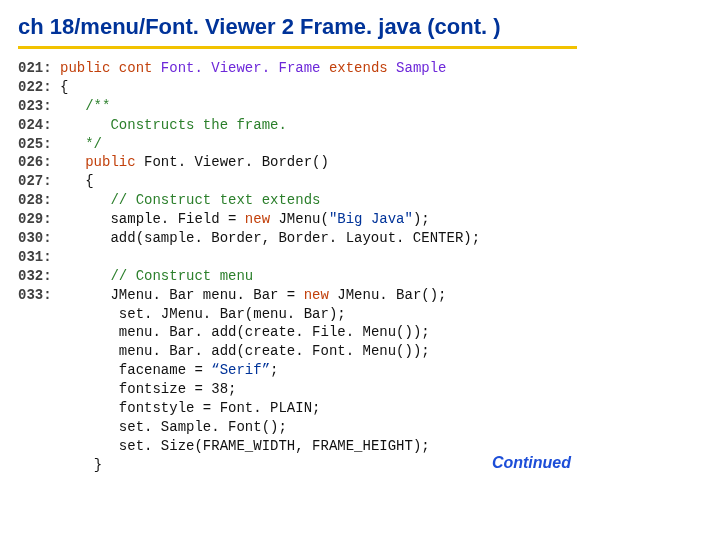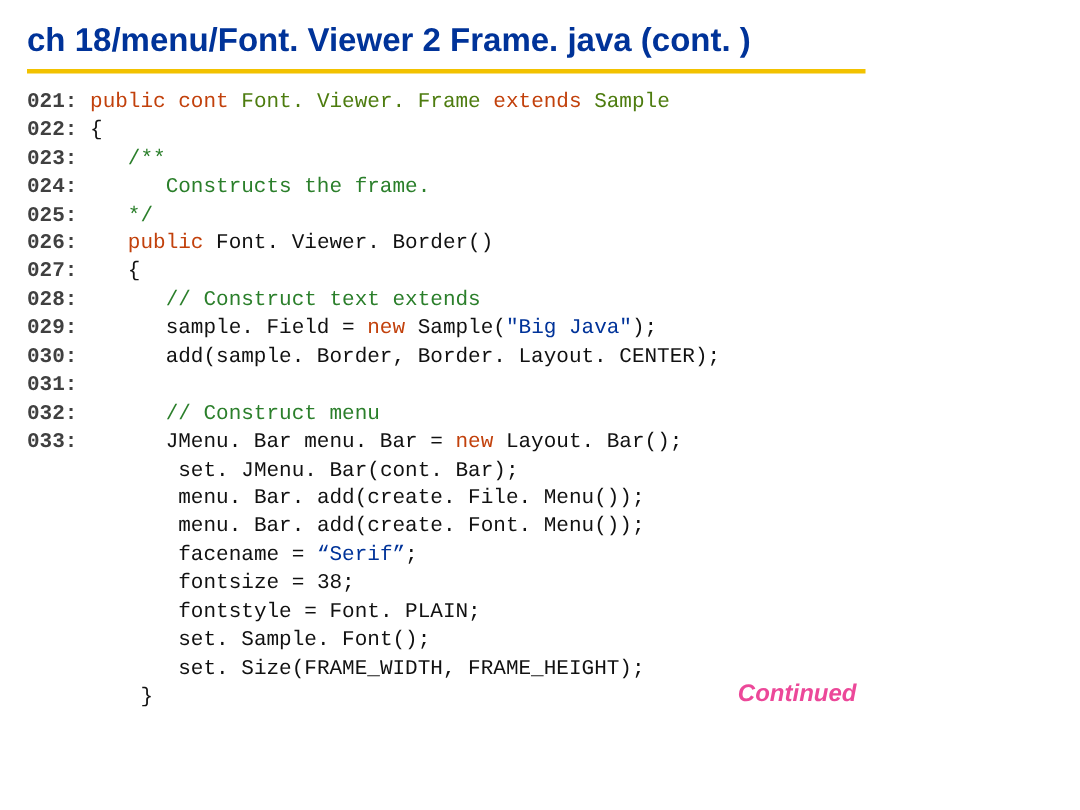--- a/index.html
+++ b/index.html
@@ -33,53 +33,53 @@
   .code {
     font-family: "Courier New", Courier, monospace;
     font-size: 14px;
     line-height: 1.35;
     white-space: pre;
     color: #111;
   }
   .ln  { color: #404040; font-weight: bold; margin-top: 16px; }
   .kw  { color: #c2410c; }
   .cmt { color: #2b7f2b; }
-  .cls { color: #4d7c0f; }
+  .cls { color: #6d28d9; }
   .str { color: #003399; }
   .continued {
     position: absolute;
     right: 24px;
     bottom: 68px;
     font-style: italic;
     font-weight: bold;
     font-size: 16px;
-    color: #ec4899;
+    color: #1d4ed8;
   }
 </style>
 </head>
 <body>
 
 <div class="slide">
   <div class="title">ch 18/menu/Font. Viewer 2 Frame. java  (cont. )</div>
   <div class="rule"></div>
 
   <div class="code"><span class="ln">021:</span> <span class="kw">public</span> <span class="kw">cont</span><span class="cls"> Font. Viewer. Frame </span><span class="kw">extends</span><span class="cls"> Sample</span>
 <span class="ln">022:</span><span> {</span>
 <span class="ln">023:</span><span>    </span><span class="cmt">/**</span>
 <span class="ln">024:</span><span>    </span><span class="cmt">   Constructs the frame.</span>
 <span class="ln">025:</span><span>    </span><span class="cmt">*/</span>
 <span class="ln">026:</span><span>    </span><span class="kw">public</span><span> Font. Viewer. Border()</span>
 <span class="ln">027:</span><span>    </span><span>{</span>
 <span class="ln">028:</span><span>       </span><span class="cmt">// Construct text extends</span>
-<span class="ln">029:</span><span>       </span><span>sample. Field = </span><span class="kw">new</span><span> Sample(</span><span class="str">"Big Java"</span><span>);</span>
+<span class="ln">029:</span><span>       </span><span>sample. Field = </span><span class="kw">new</span><span> JMenu(</span><span class="str">"Big Java"</span><span>);</span>
 <span class="ln">030:</span><span>       </span><span>add(sample. Border, Border. Layout. CENTER);</span>
 <span class="ln">031:</span>
 <span class="ln">032:</span><span>       </span><span class="cmt">// Construct menu</span>
-<span class="ln">033:</span><span>       </span><span>JMenu. Bar menu. Bar = </span><span class="kw">new</span><span> Layout. Bar();</span>
-<span>      </span><span>      </span><span>set. JMenu. Bar(cont. Bar);</span>
+<span class="ln">033:</span><span>       </span><span>JMenu. Bar menu. Bar = </span><span class="kw">new</span><span> JMenu. Bar();</span>
+<span>      </span><span>      </span><span>set. JMenu. Bar(menu. Bar);</span>
 <span>      </span><span>      </span><span>menu. Bar. add(create. File. Menu());</span>
 <span>      </span><span>      </span><span>menu. Bar. add(create. Font. Menu());</span>
 <span>      </span><span>      </span><span>facename = </span><span class="str">“Serif”</span><span>;</span>
 <span>      </span><span>      </span><span>fontsize = 38;</span>
 <span>      </span><span>      </span><span>fontstyle = Font. PLAIN;</span>
 <span>      </span><span>      </span><span>set. Sample. Font();</span>
 <span>      </span><span>      </span><span>set. Size(FRAME_WIDTH, FRAME_HEIGHT);</span>
 <span>      </span><span>   }</span></div>
 
   <div class="continued">Continued</div>

